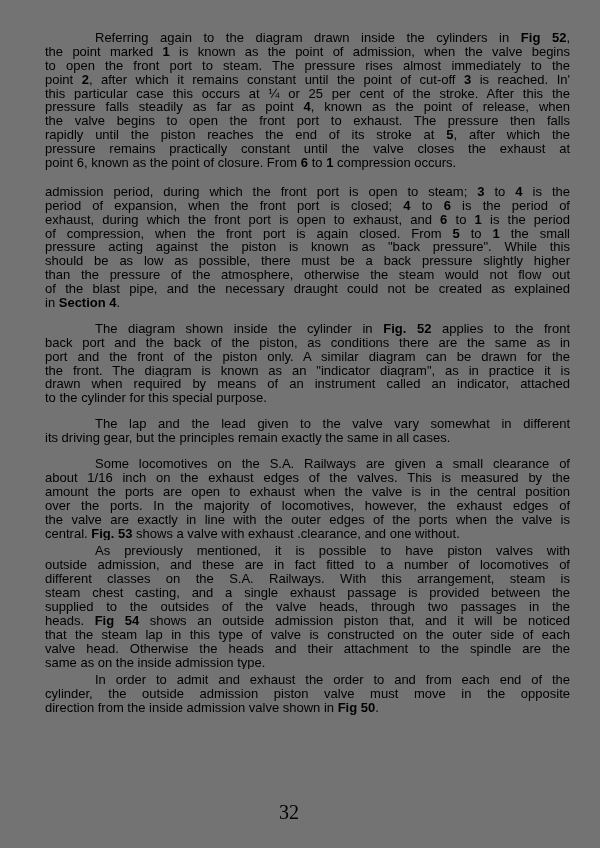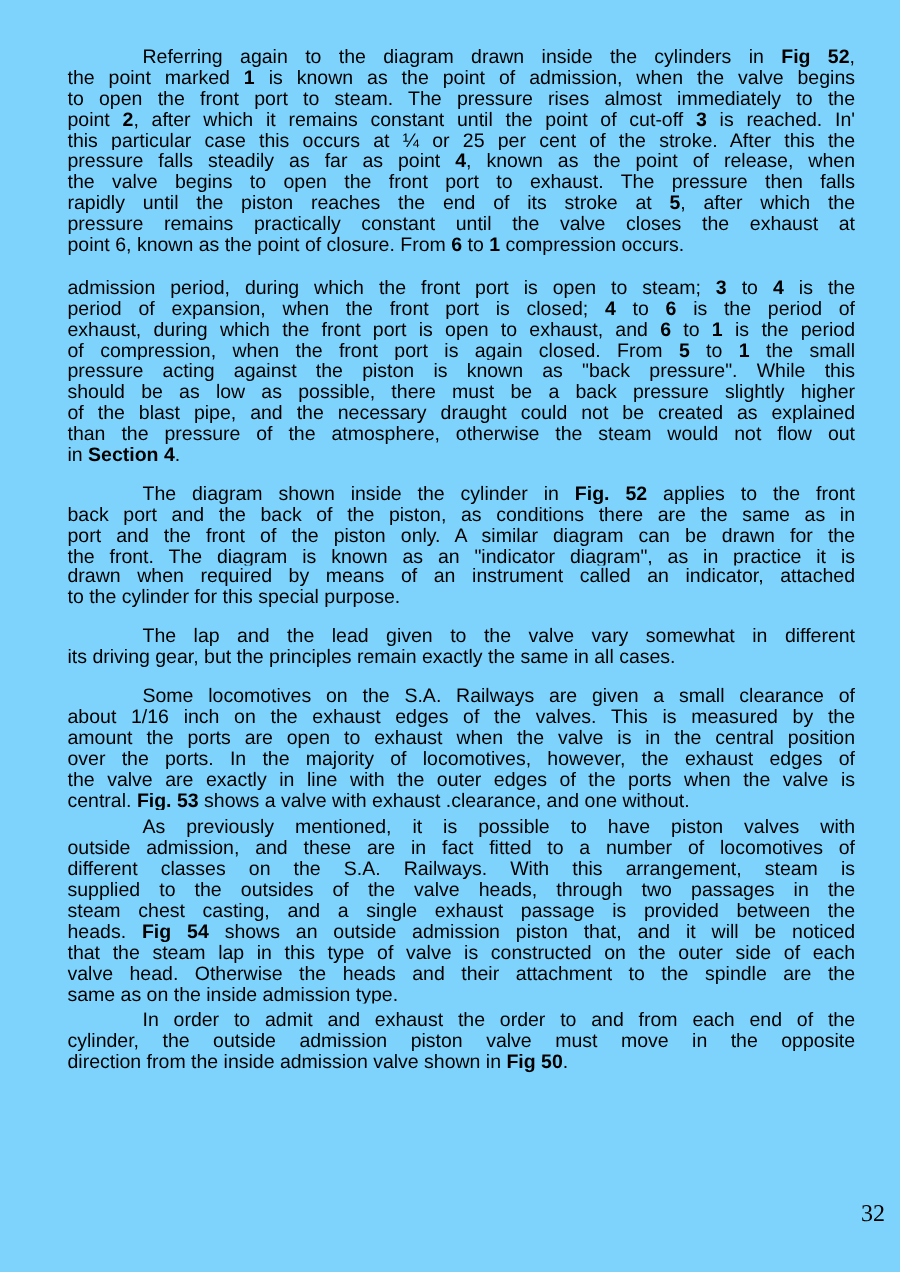--- a/index.html
+++ b/index.html
@@ -1,20 +1,20 @@
 <!DOCTYPE html>
 <html><head>
 <meta charset="utf-8">
 <style>
   html, body { margin: 0; padding: 0; background: #e8e8e8; }
   .page {
     position: relative;
     width: 600px;
     height: 848px;
-    background: #7dd3fc;
+    background: #737373;
     color: #000000;
     font-family: "Liberation Sans", sans-serif;
     overflow: hidden;
     margin: 0;
   }
   .content {
     position: absolute;
     left: 45px;
     top: 31px;
     width: 525px;
@@ -30,26 +30,26 @@
     text-align: justify;
     text-align-last: justify;
     overflow: hidden;
     letter-spacing: 0;
   }
   .line.first { padding-left: 50px; }
   .line.last { text-align-last: left; }
   .line b { font-weight: bold; }
   .page-number {
     position: absolute;
-    left: 12px;
+    left: 0;
     top: 801px;
     width: 578px;
-    text-align: right;
+    text-align: center;
     font-family: "Liberation Serif", serif;
-    font-size: 16px;
+    font-size: 20px;
     color: #000000;
   }
 </style>
 </head>
 <body>
 
 <div class="page">
   <div class="content" id="content">
       <div class="para">
         <div class="line first"><span>Referring again to the diagram drawn inside the cylinders in </span><b>Fig 52</b><span>,</span></div>
@@ -63,22 +63,22 @@
         <div class="line"><span>pressure remains practically constant until the valve closes the exhaust at</span></div>
         <div class="line last"><span>point 6, known as the point of closure. From </span><b>6</b><span> to </span><b>1</b><span> compression occurs.</span></div>
       </div>
       <div class="para">
         <div class="line"><span>admission period, during which the front port is open to steam; </span><b>3</b><span> to </span><b>4</b><span> is the</span></div>
         <div class="line"><span>period of expansion, when the front port is closed; </span><b>4</b><span> to </span><b>6</b><span> is the period of</span></div>
         <div class="line"><span>exhaust, during which the front port is open to exhaust, and </span><b>6</b><span> to </span><b>1</b><span> is the period</span></div>
         <div class="line"><span>of compression, when the front port is again closed. From </span><b>5</b><span> to </span><b>1</b><span> the small</span></div>
         <div class="line"><span>pressure acting against the piston is known as "back pressure". While this</span></div>
         <div class="line"><span>should be as low as possible, there must be a back pressure slightly higher</span></div>
+        <div class="line"><span>than the pressure of the atmosphere, otherwise the steam would not flow out</span></div>
         <div class="line"><span>of the blast pipe, and the necessary draught could not be created as explained</span></div>
-        <div class="line"><span>than the pressure of the atmosphere, otherwise the steam would not flow out</span></div>
         <div class="line last"><span>in </span><b>Section 4</b><span>.</span></div>
       </div>
       <div class="para">
         <div class="line first"><span>The diagram shown inside the cylinder in </span><b>Fig. 52</b><span> applies to the front</span></div>
         <div class="line"><span>back port and the back of the piston, as conditions there are the same as in</span></div>
         <div class="line"><span>port and the front of the piston only. A similar diagram can be drawn for the</span></div>
         <div class="line"><span>the front. The diagram is known as an "indicator diagram", as in practice it is</span></div>
         <div class="line"><span>drawn when required by means of an instrument called an indicator, attached</span></div>
         <div class="line last"><span>to the cylinder for this special purpose.</span></div>
       </div>
@@ -91,22 +91,22 @@
         <div class="line"><span>about 1/16 inch on the exhaust edges of the valves. This is measured by the</span></div>
         <div class="line"><span>amount the ports are open to exhaust when the valve is in the central position</span></div>
         <div class="line"><span>over the ports. In the majority of locomotives, however, the exhaust edges of</span></div>
         <div class="line"><span>the valve are exactly in line with the outer edges of the ports when the valve is</span></div>
         <div class="line last"><span>central. </span><b>Fig. 53</b><span> shows a valve with exhaust .clearance, and one without.</span></div>
       </div>
       <div class="para">
         <div class="line first"><span>As previously mentioned, it is possible to have piston valves with</span></div>
         <div class="line"><span>outside admission, and these are in fact fitted to a number of locomotives of</span></div>
         <div class="line"><span>different classes on the S.A. Railways. With this arrangement, steam is</span></div>
+        <div class="line"><span>steam chest casting, and a single exhaust passage is provided between the</span></div>
         <div class="line"><span>supplied to the outsides of the valve heads, through two passages in the</span></div>
-        <div class="line"><span>steam chest casting, and a single exhaust passage is provided between the</span></div>
         <div class="line"><span>heads. </span><b>Fig 54</b><span> shows an outside admission piston that, and it will be noticed</span></div>
         <div class="line"><span>that the steam lap in this type of valve is constructed on the outer side of each</span></div>
         <div class="line"><span>valve head. Otherwise the heads and their attachment to the spindle are the</span></div>
         <div class="line last"><span>same as on the inside admission type.</span></div>
       </div>
       <div class="para">
         <div class="line first"><span>In order to admit and exhaust the order to and from each end of the</span></div>
         <div class="line"><span>cylinder, the outside admission piston valve must move in the opposite</span></div>
         <div class="line last"><span>direction from the inside admission valve shown in </span><b>Fig 50</b><span>.</span></div>
       </div>

